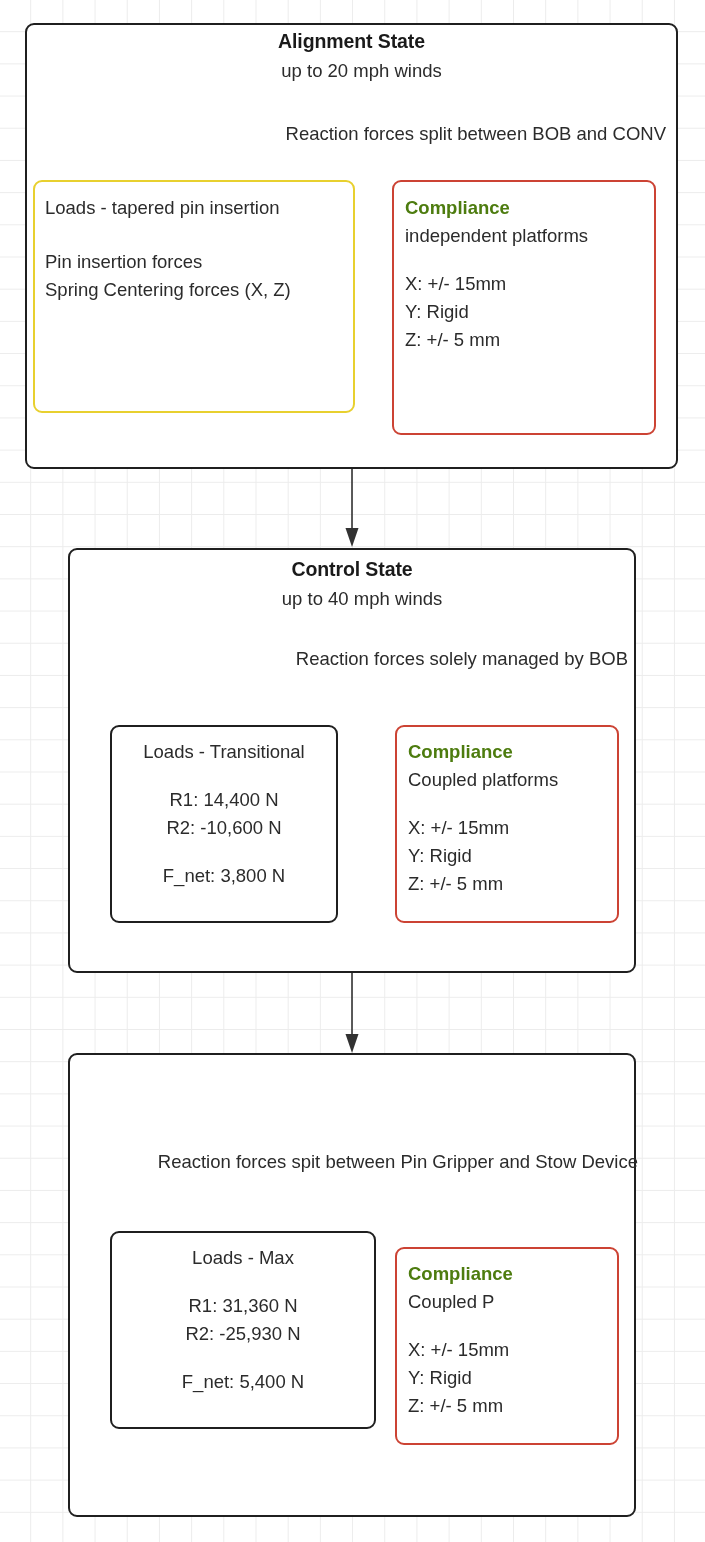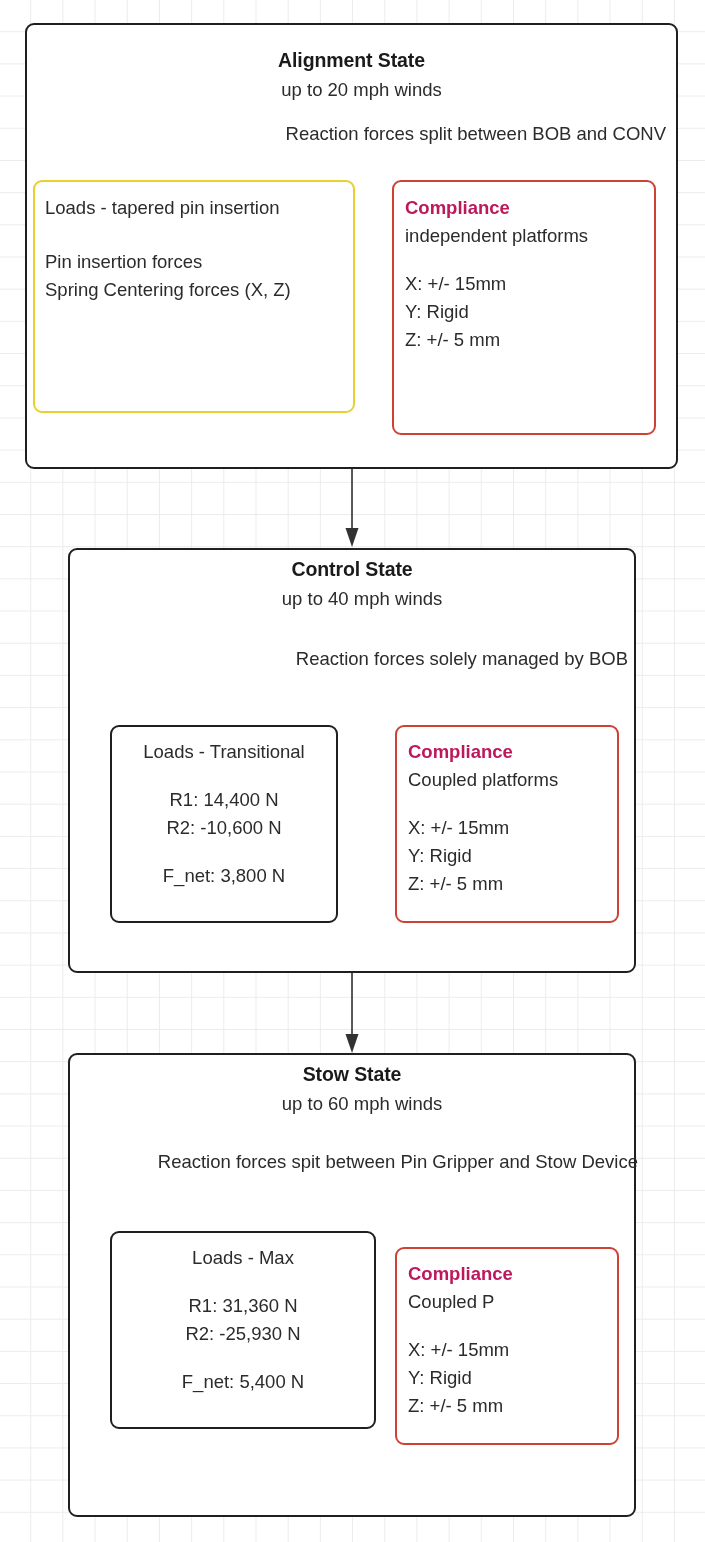--- a/index.html
+++ b/index.html
@@ -67,38 +67,38 @@
     color: #2b2b2b;
     line-height: 1.52;
   }
   .inner-box.yellow { border: 2.2px solid #e8d02f; }
   .inner-box.red    { border: 2.2px solid #cc4334; }
   .inner-box.black  { border: 2.4px solid #1f1f1f; }
 
   .ib-line { white-space: pre; }
   .ib-line.center { text-align: center; }
   .ib-line.left { text-align: left; }
-  .ib-line.bold { font-weight: bold; color: #be185d; }
+  .ib-line.bold { font-weight: bold; color: #4d7c0f; }
   .ib-gap-lg { height: 26px; }
   .ib-gap-md { height: 20px; }
 
   
   .arrow {
     position: absolute;
   }
   .arrow svg { display: block; }
 </style>
 </head>
 <body>
 
 <div id="canvas">
 
   <div class="state-card" style="left:25px; top:23px; width:653px; height:446px;">
 
-    <div style="position:absolute; left:0; top:24px; width:100%;">
+    <div style="position:absolute; left:0; top:5px; width:100%;">
       <div class="card-title">Alignment State</div>
       <div class="card-subtitle">up to 20 mph winds</div>
     </div>
 
     <div class="card-desc" style="position:absolute; left:14px; top:96px; width:625px;">Reaction forces split between BOB and CONV</div>
 
     <div class="inner-box yellow" style="left:6px; top:155px; width:322px; height:233px; padding:12px 10px 10px 10px;">
       <div class="ib-line left">Loads - tapered pin insertion</div>
       <div class="ib-gap-lg"></div>
       <div class="ib-line left">Pin insertion forces</div>
@@ -152,24 +152,20 @@
 
   <div class="arrow" style="left:344px; top:973px; width:16px; height:81px;">
     <svg width="16" height="81" viewBox="0 0 16 81" aria-hidden="true">
       <line x1="8" y1="0" x2="8" y2="66" stroke="#323232" stroke-width="1.6"></line>
       <polygon points="8,80 1.5,61 14.5,61" fill="#323232"></polygon>
     </svg>
   </div>
 
   <div class="state-card" style="left:68px; top:1053px; width:568px; height:464px;">
 
-    <div style="position:absolute; left:0; top:8px; width:100%;">
-      <div class="card-title">Stow State</div>
-      <div class="card-subtitle">up to 60 mph winds</div>
-    </div>
 
     <div class="card-desc" style="position:absolute; left:-2px; top:94px; width:570px;">Reaction forces spit between Pin Gripper and Stow Device</div>
 
     <div class="inner-box black" style="left:40px; top:176px; width:266px; height:198px; padding:11px 10px 10px 10px;">
       <div class="ib-line center">Loads - Max</div>
       <div class="ib-gap-md"></div>
       <div class="ib-line center">R1: 31,360 N</div>
       <div class="ib-line center">R2: -25,930 N</div>
       <div class="ib-gap-md"></div>
       <div class="ib-line center">F_net: 5,400 N</div>

